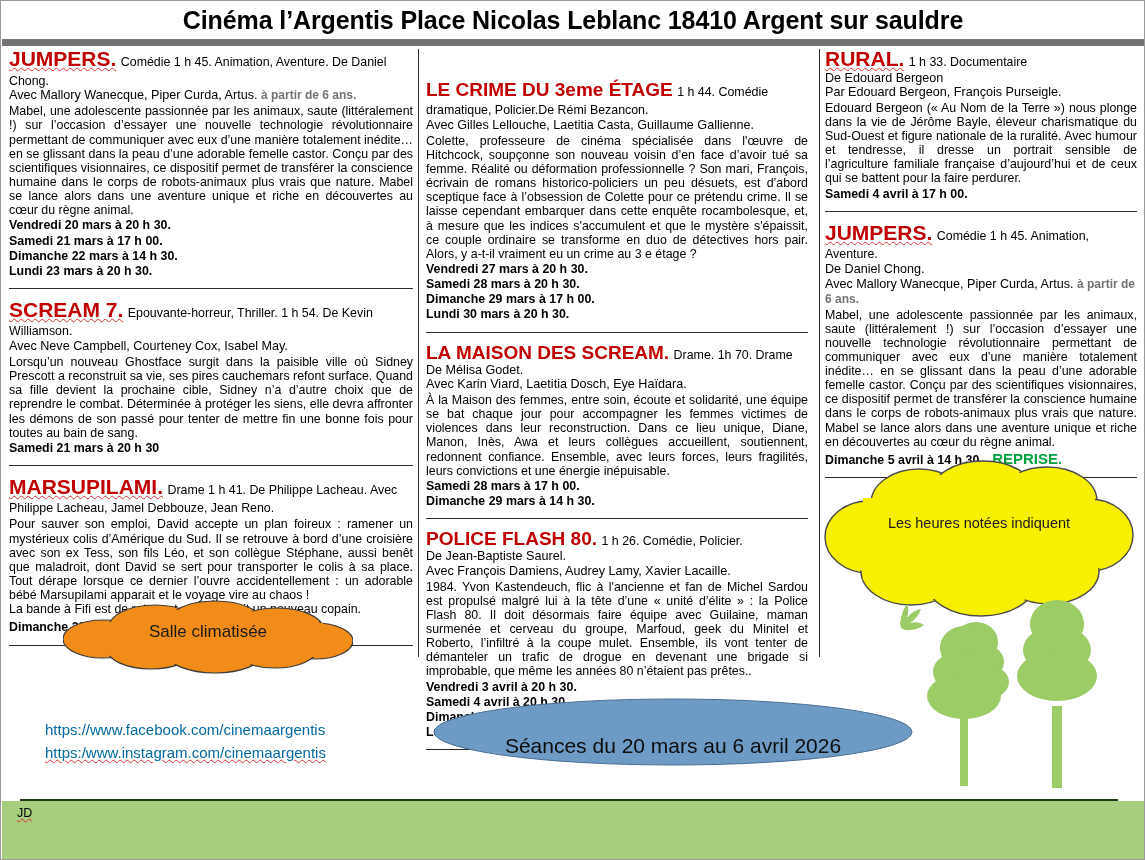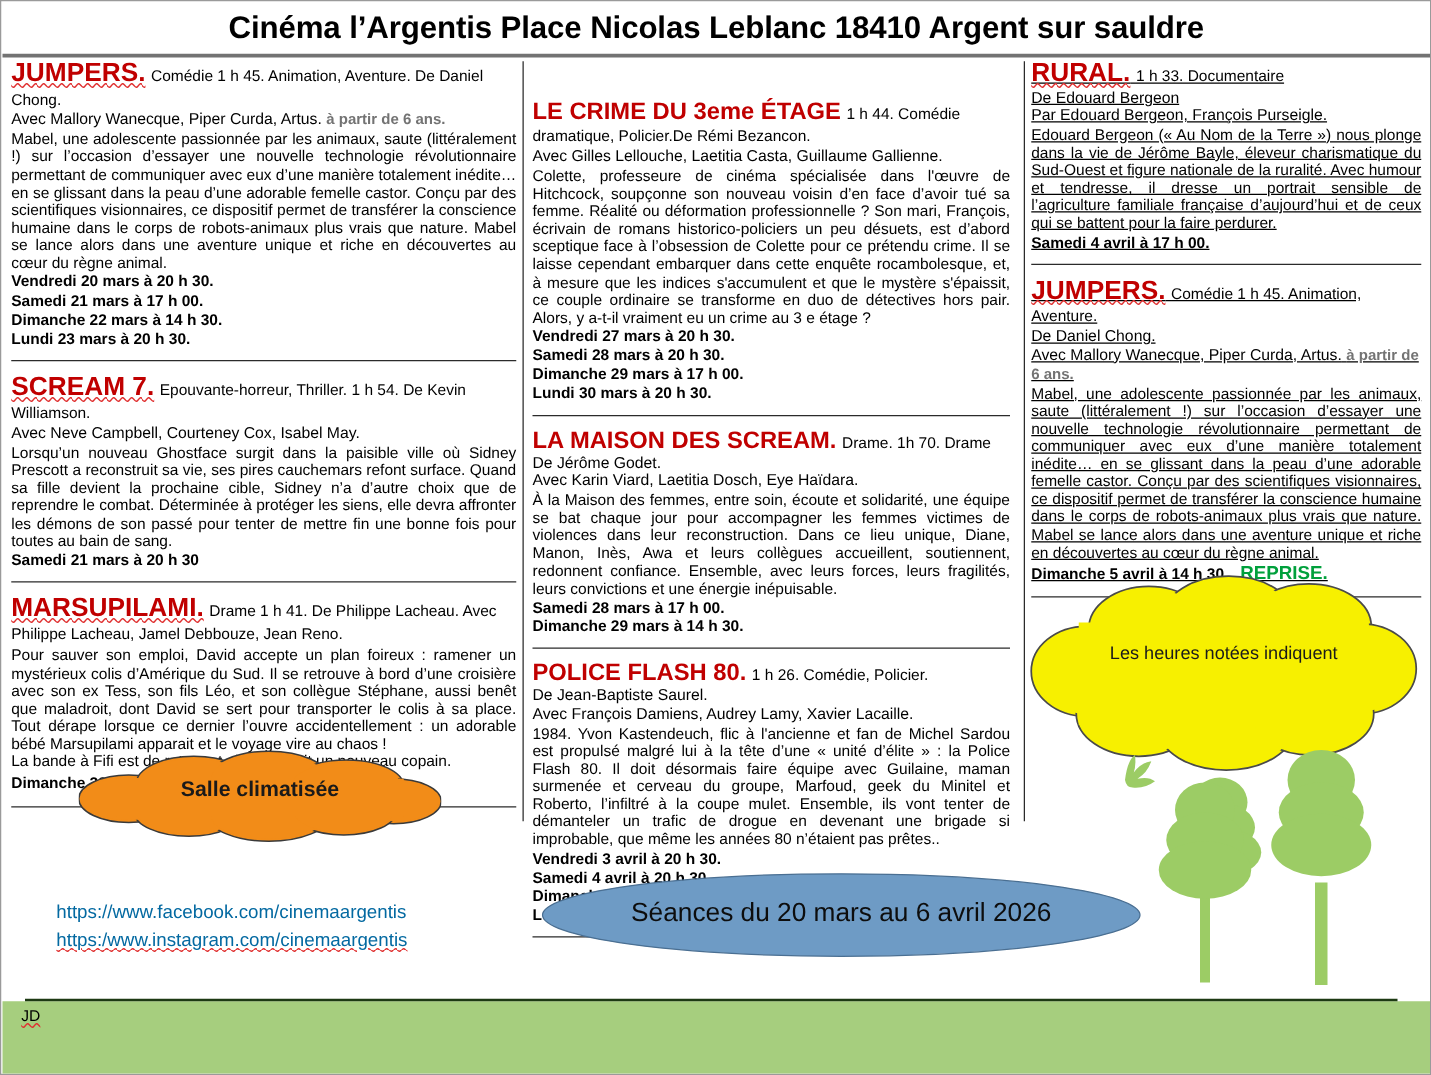--- a/index.html
+++ b/index.html
@@ -15,37 +15,37 @@
     position:absolute;inset:0;
     border:1px solid #9a9a9a;
     box-sizing:border-box;
     background:#fff;
     overflow:hidden;
   }
 
   
   .header{
     position:absolute;left:1px;top:1px;width:1142px;height:44px;
-    border-bottom:3px solid #737373;
+    border-bottom:7px solid #737373;
     display:flex;align-items:center;justify-content:center;
     box-sizing:border-box;
   }
   .header-title{
     font-size:25px;font-weight:bold;color:#000;letter-spacing:-0.1px;
     white-space:nowrap;
   }
 
   
   .cols{
     position:absolute;left:0;top:46px;width:1145px;height:620px;
   }
   .col{position:absolute;top:0;box-sizing:border-box;}
   .col-1{left:8px;width:404px;}
   .col-2{left:425px;width:382px;margin-top:32px;}
-  .col-3{left:824px;width:312px;text-decoration:underline;}
+  .col-3{left:824px;width:312px;}
 
   .vdiv{
     position:absolute;top:48px;width:1px;height:608px;background:#2b2b2b;
   }
   .vdiv-a{left:417px;}
   .vdiv-b{left:818px;}
 
   
   .film{margin-bottom:2px;}
   .hr{
@@ -79,28 +79,28 @@
     text-decoration-thickness:1px;
     text-underline-offset:1px;
   }
 
   
   .shape{position:absolute;}
   .cloud-text{
     position:absolute;text-align:center;color:#1a1a1a;
     font-size:14.5px;line-height:1.28;width:100%;
   }
-  .orange-cloud{left:62px;top:596px;width:290px;height:78px;font-weight:bold;}
+  .orange-cloud{left:62px;top:596px;width:290px;height:78px;}
   .orange-cloud .cloud-text{top:24px;font-size:17px;}
 
   .yellow-cloud{left:822px;top:452px;width:312px;height:168px;}
   .yellow-cloud .cloud-text{top:61px;font-size:14.5px;}
 
   .blue-ellipse{left:432px;top:697px;width:480px;height:68px;}
-  .blue-ellipse .cloud-text{top:20px;font-size:21px;color:#0d0d0d;}
+  .blue-ellipse .cloud-text{top:35px;font-size:21px;color:#0d0d0d;}
 
   .links{
     position:absolute;left:44px;top:718px;
     font-size:15px;line-height:1.5;color:#0369a1;
   }
 
   .trees{position:absolute;left:895px;top:595px;width:250px;height:200px;}
 
   
   .footer{
@@ -199,21 +199,21 @@
         </div>
       </div>
 
       <hr class="hr">
 
       <div class="film">
         <p class="film-head">
           <span class="ftitle t-mid">LA MAISON DES SCREAM.</span>
           <span class="meta">Drame. 1h 70.  Drame</span>
         </p>
-        <p class="cast">De Jérôme Godet.</p>
+        <p class="cast">De Mélisa Godet.</p>
         <p class="cast">Avec Karin Viard, Laetitia Dosch, Eye Haïdara.</p>
         <p class="syn">À la Maison des femmes, entre soin, écoute et solidarité, une équipe se bat chaque jour pour accompagner les femmes victimes de violences dans leur reconstruction. Dans ce lieu unique, Diane, Manon, Inès, Awa et leurs collègues accueillent, soutiennent, redonnent confiance. Ensemble, avec leurs forces, leurs fragilités, leurs convictions et une énergie inépuisable.</p>
         <div class="dates">
           <div class="date">Samedi 28 mars à 17 h 00.</div>
           <div class="date">Dimanche 29 mars à 14 h 30.</div>
         </div>
       </div>
 
       <hr class="hr">
 

